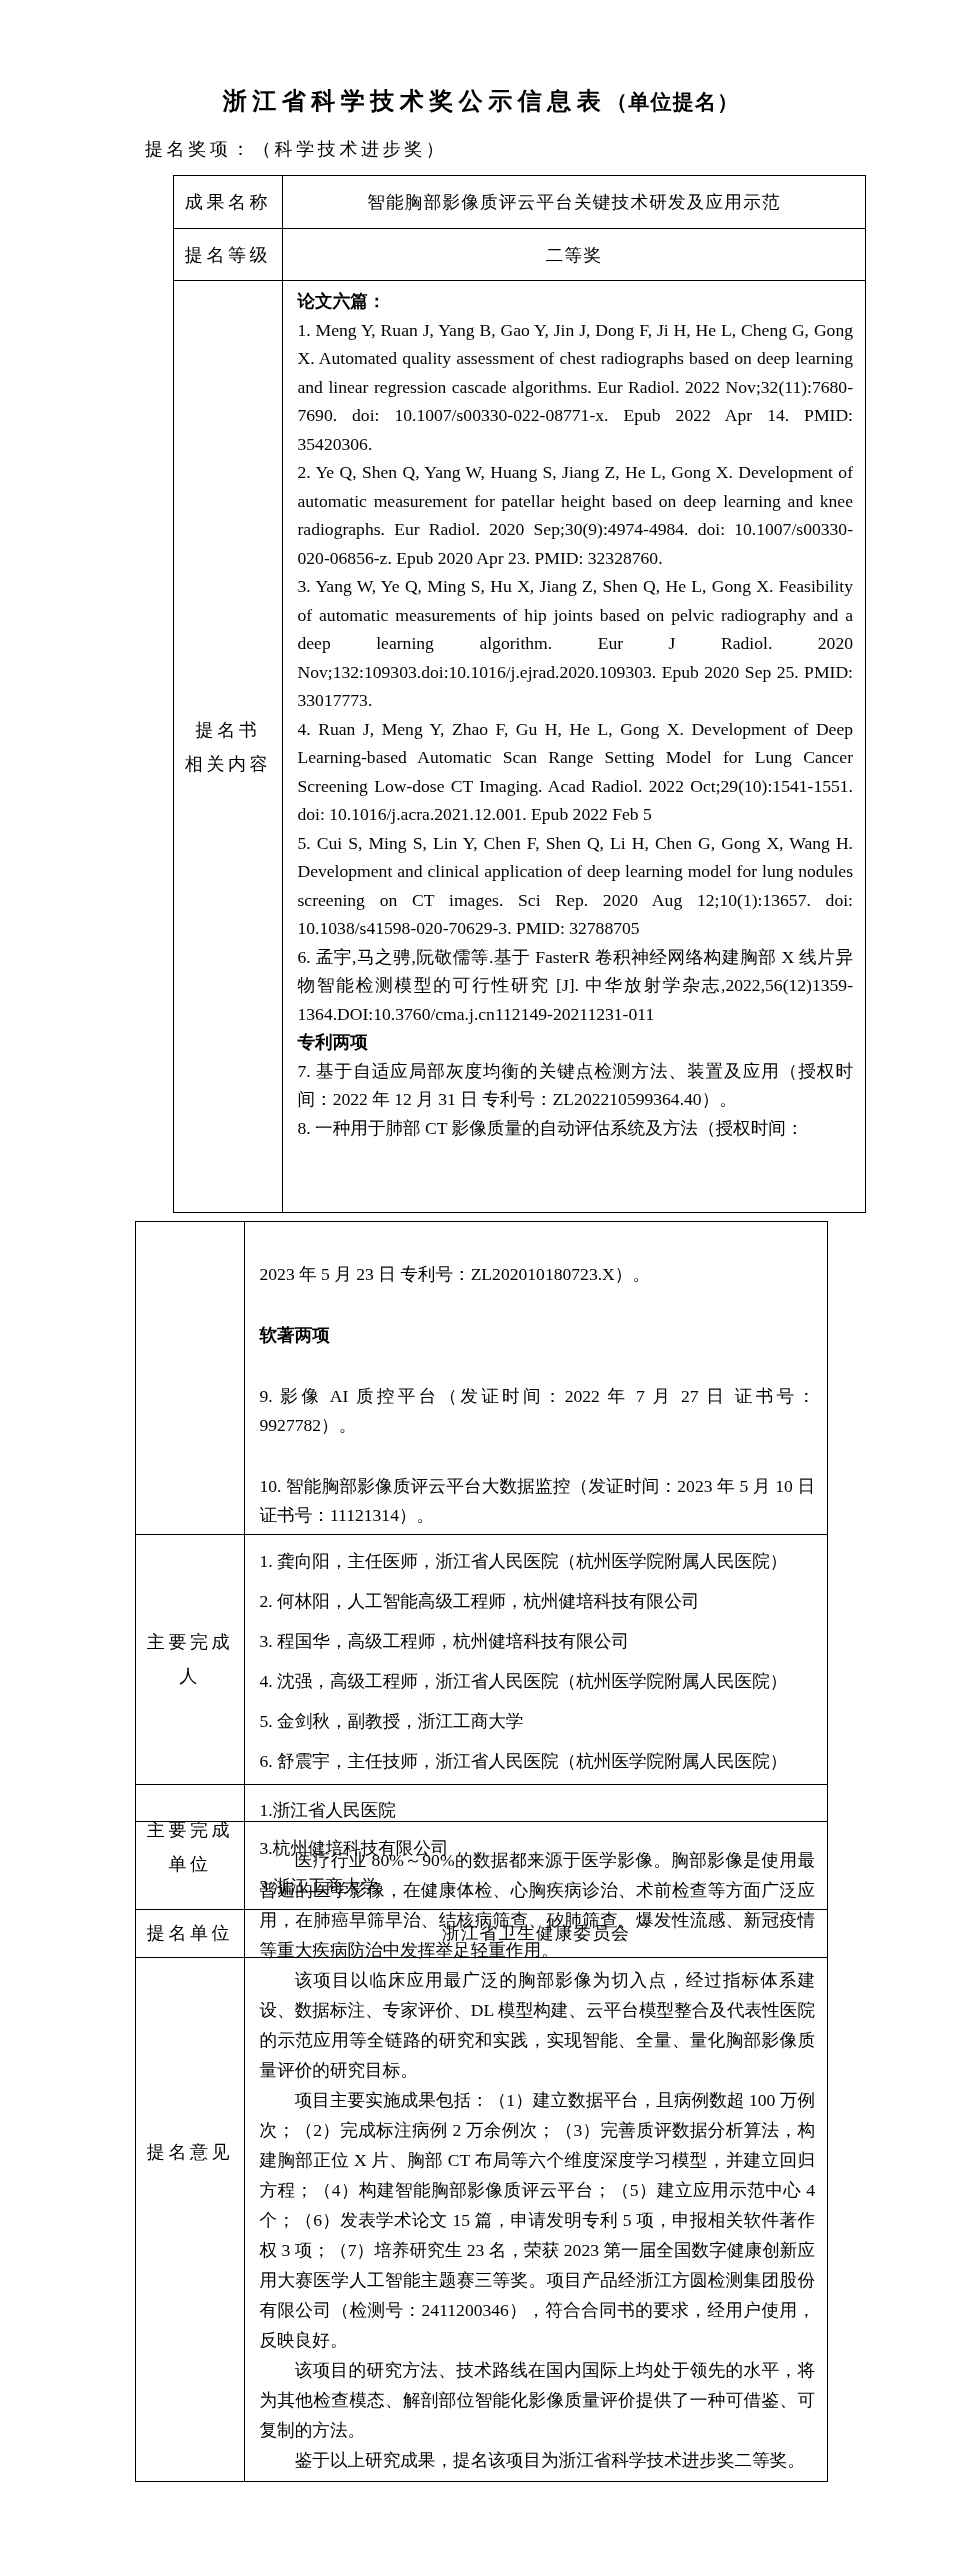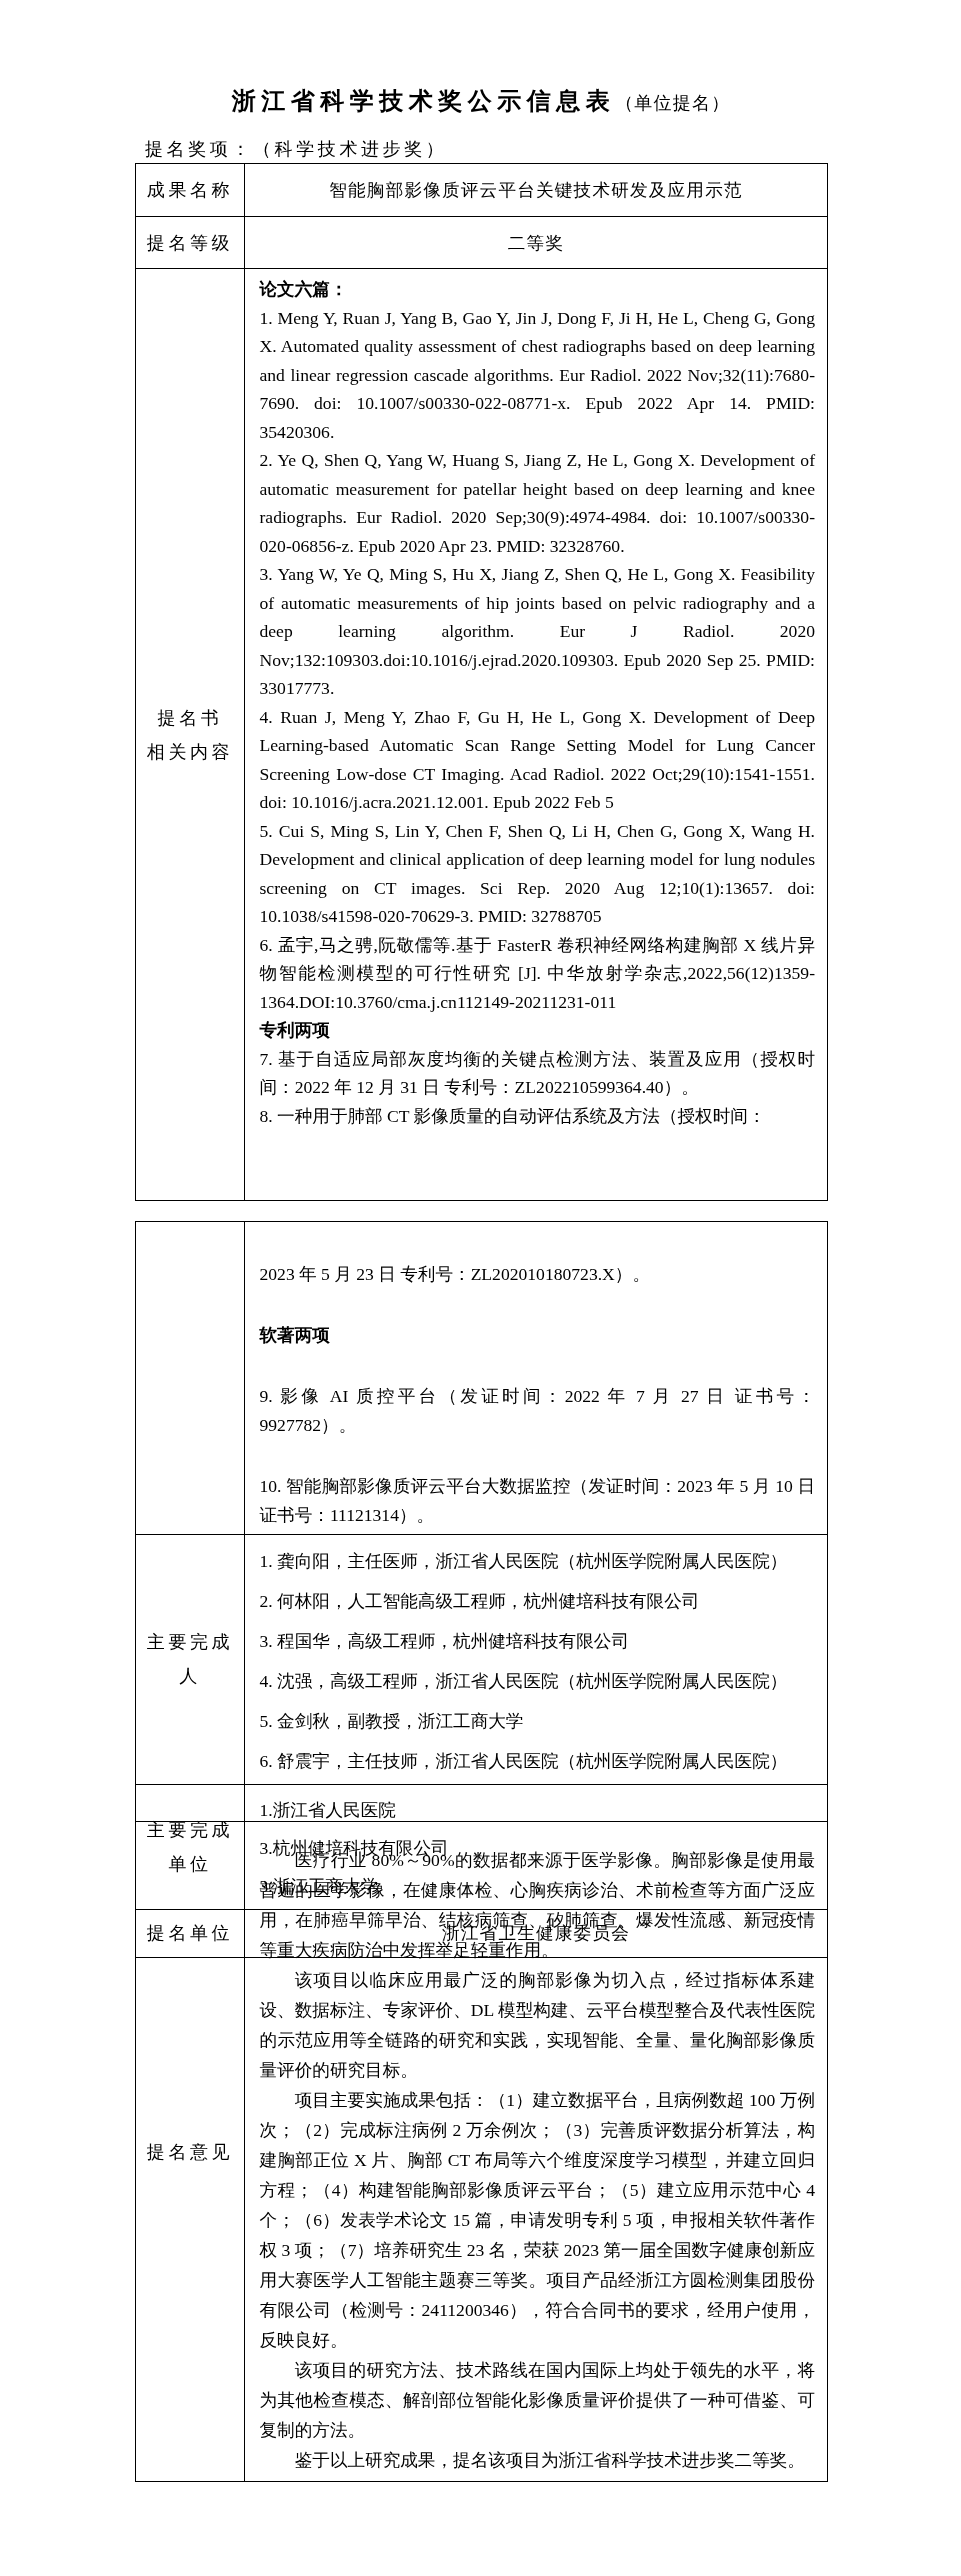--- a/index.html
+++ b/index.html
@@ -21,39 +21,39 @@
     white-space: nowrap;
   }
   .title-main {
     font-family: "Liberation Sans", "DejaVu Sans", sans-serif;
     font-weight: bold;
     font-size: 24px;
     letter-spacing: 5.5px;
   }
   .title-suffix {
     font-family: "Liberation Serif", "DejaVu Serif", serif;
-    font-weight: normal;
-    font-size: 18px;
+    font-weight: bold;
+    font-size: 21px;
     letter-spacing: 1.2px;
   }
   .award-line {
     position: absolute;
     top: 137px;
     left: 145px;
     font-size: 18px;
     letter-spacing: 3.6px;
   }
   table.tbl {
     position: absolute;
     left: 135px;
     width: 693px;
     border-collapse: collapse;
     table-layout: fixed;
   }
-  .tbl1 { top: 163px; }
+  .tbl1 { top: 175px; margin-left: 38px; }
   .tbl2 { top: 1221px; }
   .tbl3 { top: 1821px; }
   .tbl td {
     border: 1.8px solid #000000;
     padding: 0;
     box-sizing: border-box;
   }
   col.c1 { width: 109px; }
   td.lbl {
     text-align: center;

